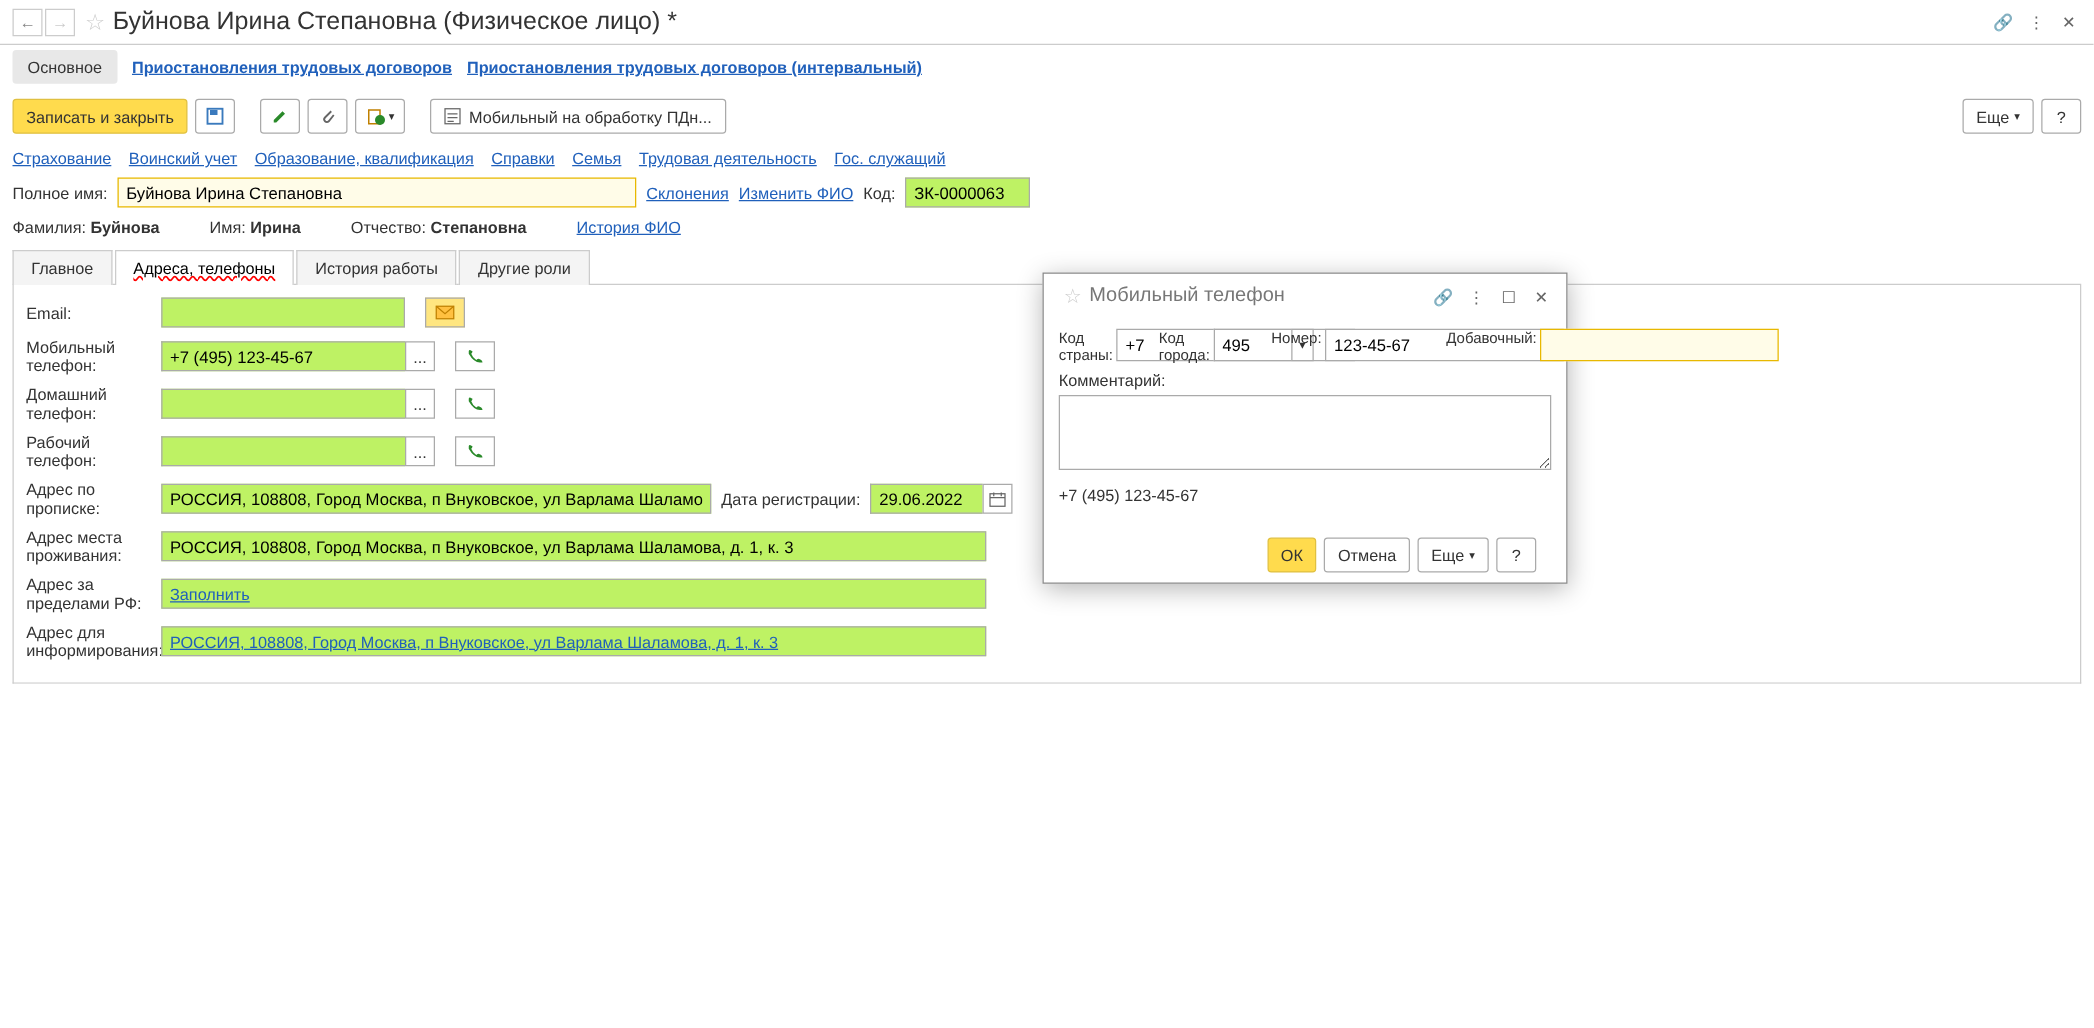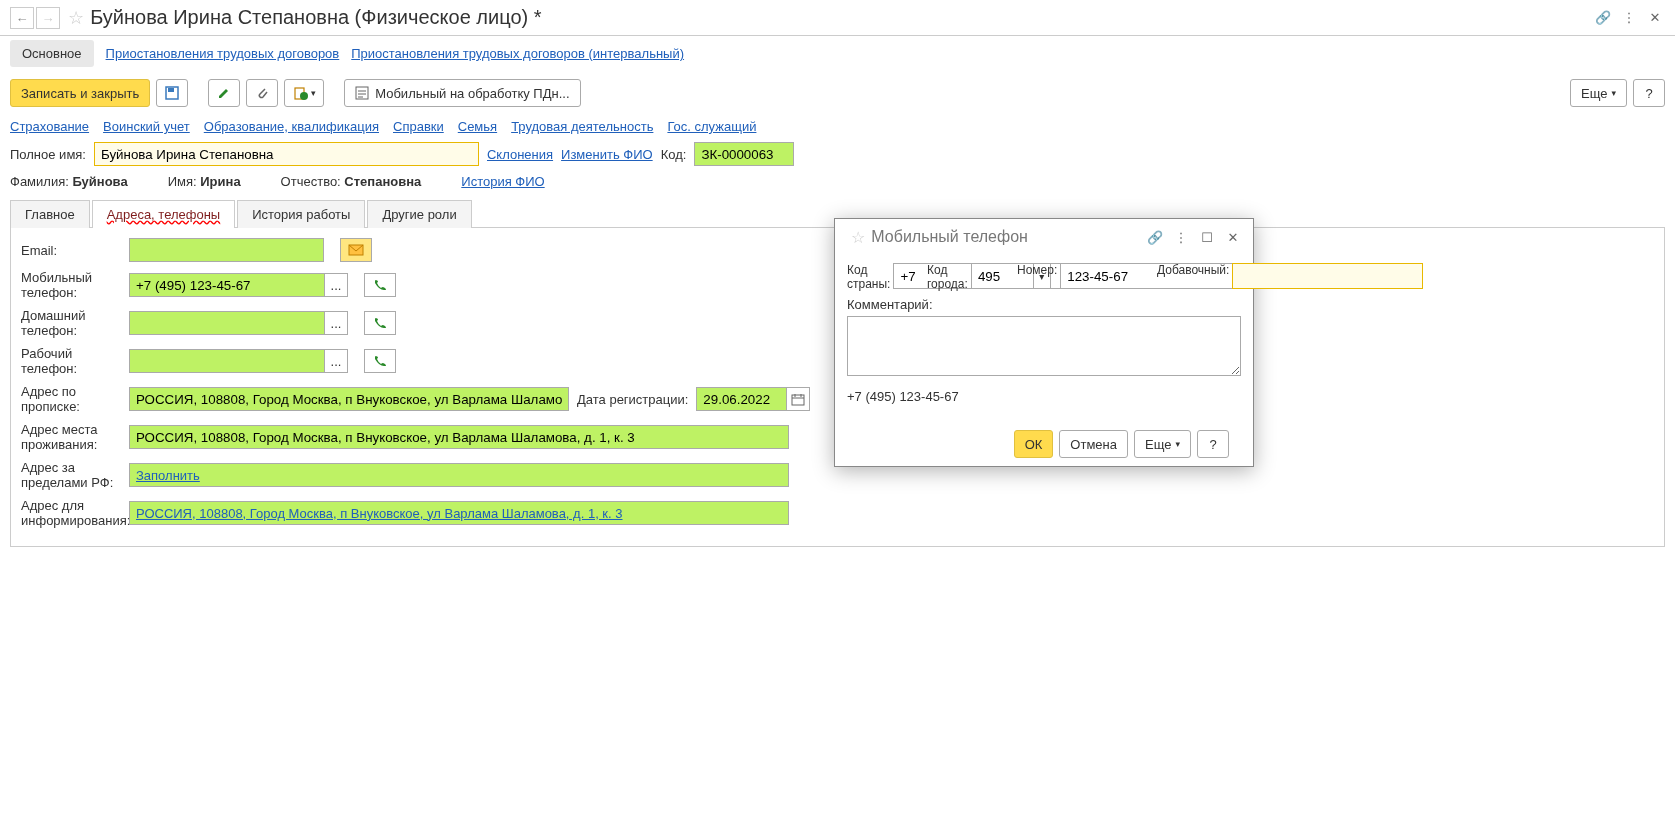--- a/index.html
+++ b/index.html
@@ -6,39 +6,39 @@
 body { margin: 0; background: white; font-size: 13px; color: #333; }
 .window { width: 1675px; position: relative; }
 .titlebar { display: flex; align-items: center; padding: 6px 10px; border-bottom: 1px solid #ccc; }
 .nav-btn { width: 24px; height: 22px; border: 1px solid #ccc; background: #fff; display: inline-flex; align-items: center; justify-content: center; margin-right: 2px; cursor: pointer; color: #888; }
 .nav-btn.disabled { color: #ccc; }
 .star { color: #ccc; margin: 0 6px; font-size: 18px; }
 .title { font-size: 20px; font-weight: normal; flex: 1; }
 .win-ctrl { width: 20px; height: 20px; display: inline-flex; align-items: center; justify-content: center; margin-left: 6px; cursor: pointer; color: #666; }
 .tabbar { display: flex; padding: 4px 10px; gap: 12px; align-items: center; }
 .tab-main { background: #e8e8e8; padding: 6px 12px; border-radius: 3px; }
-.tab-link { color: #2060bb; text-decoration: underline; cursor: pointer; }
+.tab-link { color: #2060bb; text-decoration: underline; cursor: pointer; font-weight: bold; }
 .toolbar { display: flex; padding: 8px 10px; gap: 6px; align-items: center; }
 .btn { border: 1px solid #aaa; background: #fff; padding: 4px 10px; height: 28px; display: inline-flex; align-items: center; border-radius: 3px; cursor: pointer; }
 .btn-yellow { background: #ffdb4d; border-color: #e0c040; font-weight: normal; }
 .btn-icon { width: 32px; justify-content: center; padding: 4px; }
 .btn-icon.dd { width: 40px; }
 .spacer { flex: 1; }
 .links-row { display: flex; gap: 14px; padding: 4px 10px; }
 .link { color: #2060bb; text-decoration: underline; cursor: pointer; }
 .form-row { display: flex; align-items: center; padding: 4px 10px; gap: 8px; }
 .label { min-width: 100px; }
 .input { border: 1px solid #aaa; padding: 3px 6px; height: 24px; background: #bef264; }
 .input.active { border: 1px solid #e8b800; background: #fffce8; }
 .name-parts { display: flex; gap: 40px; padding: 4px 10px; }
 .name-part strong { font-weight: bold; }
 .inner-tabs { display: flex; border-bottom: 1px solid #ccc; margin: 6px 10px 0; }
 .inner-tab { padding: 6px 14px; border: 1px solid #ccc; border-bottom: none; background: #f4f4f4; margin-right: 2px; cursor: pointer; position: relative; top: 1px; }
 .inner-tab.active { background: #fff; }
-.inner-tab.err { color: #7f1d1d; text-decoration: underline wavy red; }
+.inner-tab.err { color: #000000; text-decoration: underline wavy red; }
 .form-area { padding: 10px; border: 1px solid #ccc; border-top: none; margin: 0 10px; }
 .field-row { display: flex; align-items: center; margin-bottom: 8px; gap: 8px; }
 .field-label { width: 100px; }
 .phone-input { display: flex; }
 .phone-input .input { width: 195px; border-right: none; }
 .phone-input .dots { width: 24px; border: 1px solid #aaa; height: 24px; display: flex; align-items: center; justify-content: center; cursor: pointer; }
 .phone-btn { width: 32px; height: 24px; border: 1px solid #aaa; margin-left: 8px; display: flex; align-items: center; justify-content: center; color: #2a8a2a; cursor: pointer; }
 .email-btn { width: 32px; height: 24px; border: 1px solid #aaa; margin-left: 8px; display: flex; align-items: center; justify-content: center; background: #ffe680; cursor: pointer; }
 .addr-input { width: 660px; }
 .addr-link { color: #2060bb; text-decoration: underline; }
@@ -143,21 +143,21 @@
     <span class="link">Воинский учет</span>
     <span class="link">Образование, квалификация</span>
     <span class="link">Справки</span>
     <span class="link">Семья</span>
     <span class="link">Трудовая деятельность</span>
     <span class="link">Гос. служащий</span>
   </div>
 
   <div class="form-row">
     <span class="label" style="min-width:auto">Полное имя:</span>
-    <input class="input active" style="width: 385px;" value="Буйнова Ирина Степановна">
+    <input class="input active" style="width: 415px;" value="Буйнова Ирина Степановна">
     <span class="link">Склонения</span>
     <span class="link">Изменить ФИО</span>
     <span>Код:</span>
     <input class="input" style="width: 100px;" value="ЗК-0000063">
   </div>
 
   <div class="name-parts">
     <div class="name-part"><span>Фамилия:</span> <strong>Буйнова</strong></div>
     <div class="name-part"><span>Имя:</span> <strong>Ирина</strong></div>
     <div class="name-part"><span>Отчество:</span> <strong>Степановна</strong></div>

